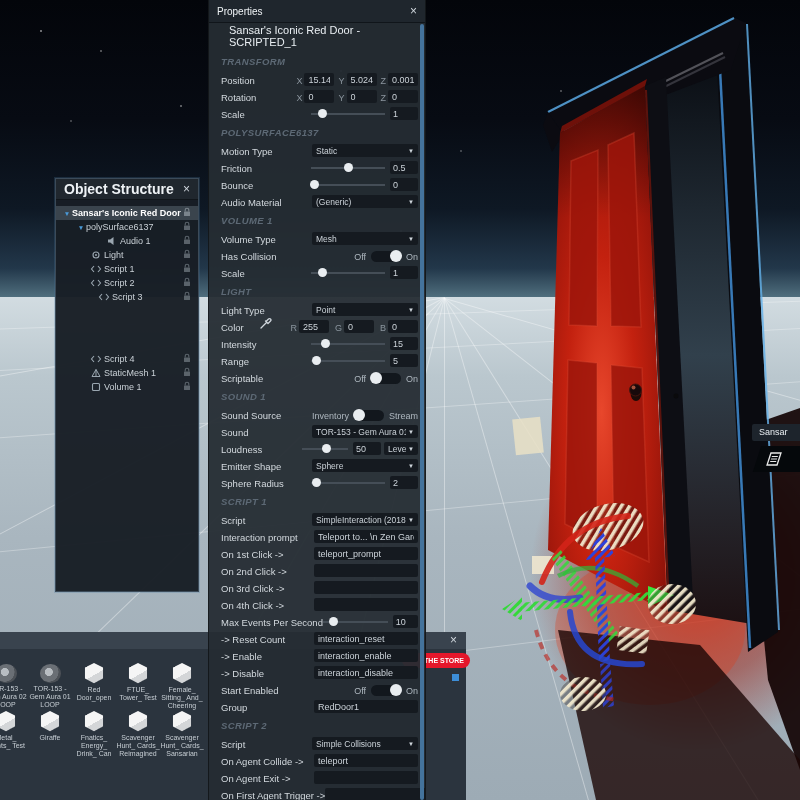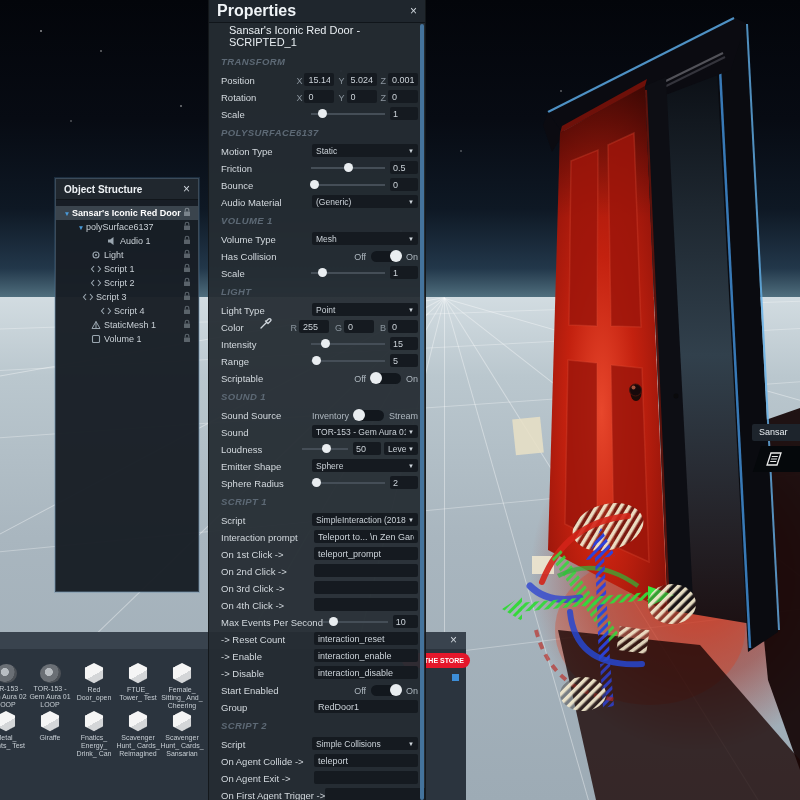--- a/index.html
+++ b/index.html
@@ -23,34 +23,34 @@
   
   #nametag{position:absolute;left:752px;top:424px;width:70px;height:17px;background:#1d242c;border-radius:2px;
     color:#e8edf1;font-size:9px;line-height:17px;padding-left:7px;}
   #plaque{position:absolute;left:757px;top:446px;width:62px;height:26px;background:#05080b;transform:skewX(-18deg);
     display:flex;align-items:center;justify-content:flex-start;padding-left:10px;}
 
   
   #ospanel{position:absolute;left:55px;top:178px;width:142px;height:412px;background:rgba(24,30,37,.97);
     border:1px solid #3c4b59;box-shadow:0 0 0 1px rgba(70,120,160,.25);}
   #oshead{height:20px;background:#20272e;display:flex;align-items:center;padding:0 8px;border-bottom:1px solid #11161b;}
-  #oshead .t{flex:1;font-size:10px;font-weight:bold;color:#eef2f5;}
+  #oshead .t{flex:1;font-size:14px;font-weight:bold;color:#eef2f5;}
   .xbtn{color:#cfd6dc;font-size:12px;line-height:12px;cursor:pointer;}
   .trow{position:relative;height:14px;display:flex;align-items:center;font-size:9px;color:#c9d0d6;}
   .trow.sel{background:#3a444d;color:#fff;}
   .trow .car{color:#4a9ad8;font-size:6.5px;width:10px;text-align:center;}
   .trow .lbl{flex:1;white-space:nowrap;overflow:hidden;}
   .trow .lk{margin-right:6px;opacity:.8;}
   .tic{width:12px;display:flex;justify-content:center;margin-right:2px;}
 
   
   #props{position:absolute;left:208px;top:0;width:216px;height:800px;background:rgba(37,44,51,.95);
     border-left:1px solid rgba(0,0,0,.45);border-right:1px solid rgba(0,0,0,.45);overflow:hidden;}
   #phead{height:22px;background:#1f262d;display:flex;align-items:center;padding:0 8px;border-bottom:1px solid #10151a;}
-  #phead .t{flex:1;font-size:16px;font-weight:bold;color:#f0f4f7;}
+  #phead .t{flex:1;font-size:10px;font-weight:normal;color:#f0f4f7;}
   #ptitle{height:26px;display:flex;align-items:center;padding:0 20px;font-size:11px;color:#e9eef2;}
   #pscroll{position:absolute;right:1px;top:24px;bottom:0;width:4px;background:#44739c;border-radius:2px;}
   .psec{height:18px;display:flex;align-items:flex-end;padding:0 12px 2px;font-size:9.5px;font-style:italic;
     font-weight:bold;color:#5d6975;letter-spacing:.4px;}
   .prow{display:flex;align-items:flex-end;height:17px;padding:0 7px 0 12px;}
   .plabel{flex:1;font-size:9.5px;color:#d3d9de;white-space:nowrap;}
   .pin{background:#151a20;border:none;outline:none;color:#ccd3d9;font:9px "Liberation Sans",sans-serif;
     height:13px;border-radius:2px;padding:0 4px;}
   .pin.wide{width:96px;}
   .axl{color:#8b959e;font-size:9px;margin:0 2px 0 4px;}
@@ -338,33 +338,33 @@
             <svg width="12" height="10" viewBox="0 0 12 10">
               <path d="M4 2 L1.5 5 L4 8 M8 2 L10.5 5 L8 8" stroke="#9aa6b0" fill="none" stroke-width="1.1"></path>
             </svg>
           </span>
         <span class="lbl">Script 2</span>
         <span class="lk"><svg width="10" height="10" viewBox="0 0 10 10">
               <rect x="2" y="4.5" width="6" height="4.5" rx="0.5" fill="#6b747c"></rect>
               <path d="M3.2 4.5 V3 a1.8 1.8 0 0 1 3.6 0 V4.5" stroke="#6b747c" fill="none" stroke-width="1.1"></path>
             </svg></span>
       </div>
-      <div class="trow" style="padding-left:26px;justify-content:center;">
+      <div class="trow" style="padding-left:42px;justify-content:center;">
         <span class="tic">
             <svg width="12" height="10" viewBox="0 0 12 10">
               <path d="M4 2 L1.5 5 L4 8 M8 2 L10.5 5 L8 8" stroke="#9aa6b0" fill="none" stroke-width="1.1"></path>
             </svg>
           </span>
         <span class="lbl">Script 3</span>
         <span class="lk"><svg width="10" height="10" viewBox="0 0 10 10">
               <rect x="2" y="4.5" width="6" height="4.5" rx="0.5" fill="#6b747c"></rect>
               <path d="M3.2 4.5 V3 a1.8 1.8 0 0 1 3.6 0 V4.5" stroke="#6b747c" fill="none" stroke-width="1.1"></path>
             </svg></span>
       </div>
-      <div class="trow" style="padding-left:44px;">
+      <div class="trow" style="padding-left:34px;margin-top:48px;">
         <span class="tic">
             <svg width="12" height="10" viewBox="0 0 12 10">
               <path d="M4 2 L1.5 5 L4 8 M8 2 L10.5 5 L8 8" stroke="#9aa6b0" fill="none" stroke-width="1.1"></path>
             </svg>
           </span>
         <span class="lbl">Script 4</span>
         <span class="lk"><svg width="10" height="10" viewBox="0 0 10 10">
               <rect x="2" y="4.5" width="6" height="4.5" rx="0.5" fill="#6b747c"></rect>
               <path d="M3.2 4.5 V3 a1.8 1.8 0 0 1 3.6 0 V4.5" stroke="#6b747c" fill="none" stroke-width="1.1"></path>
             </svg></span>

